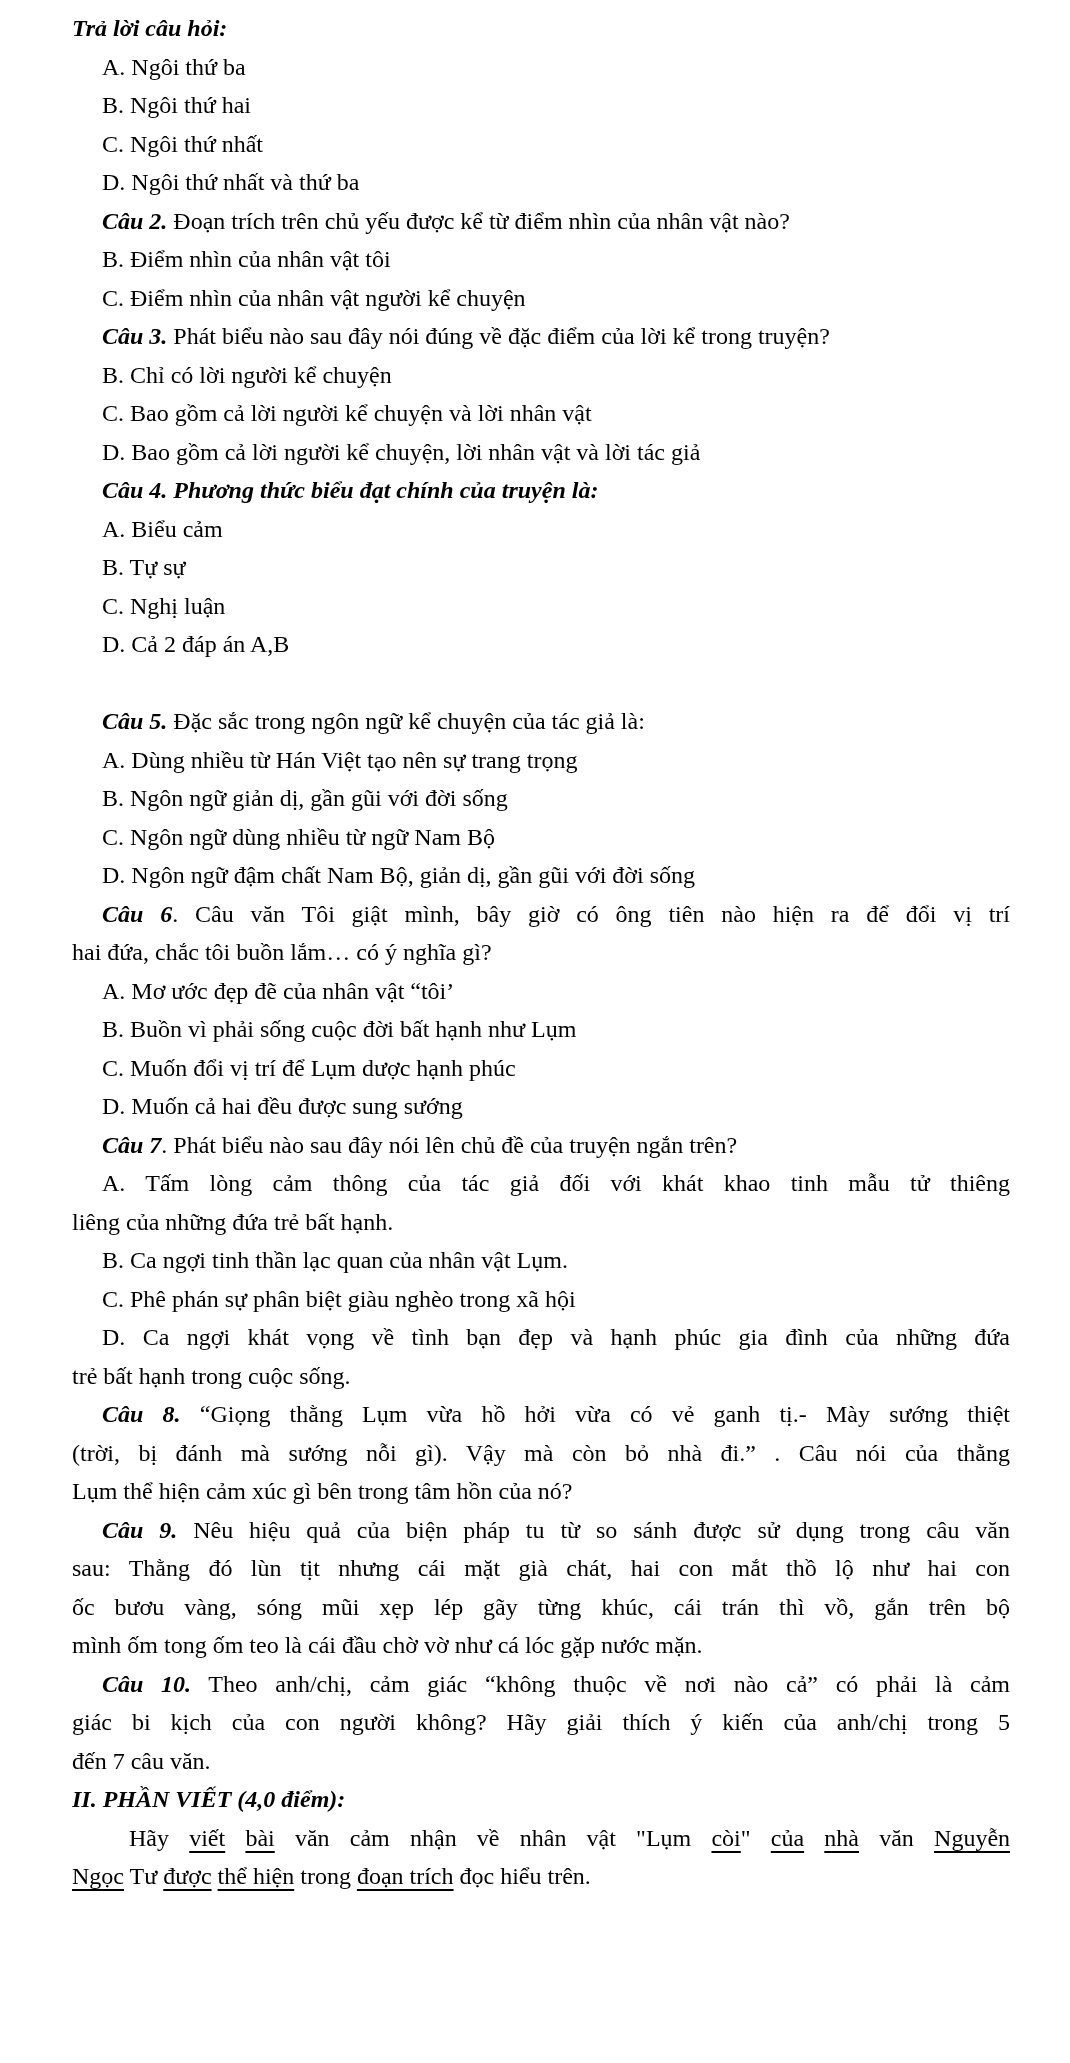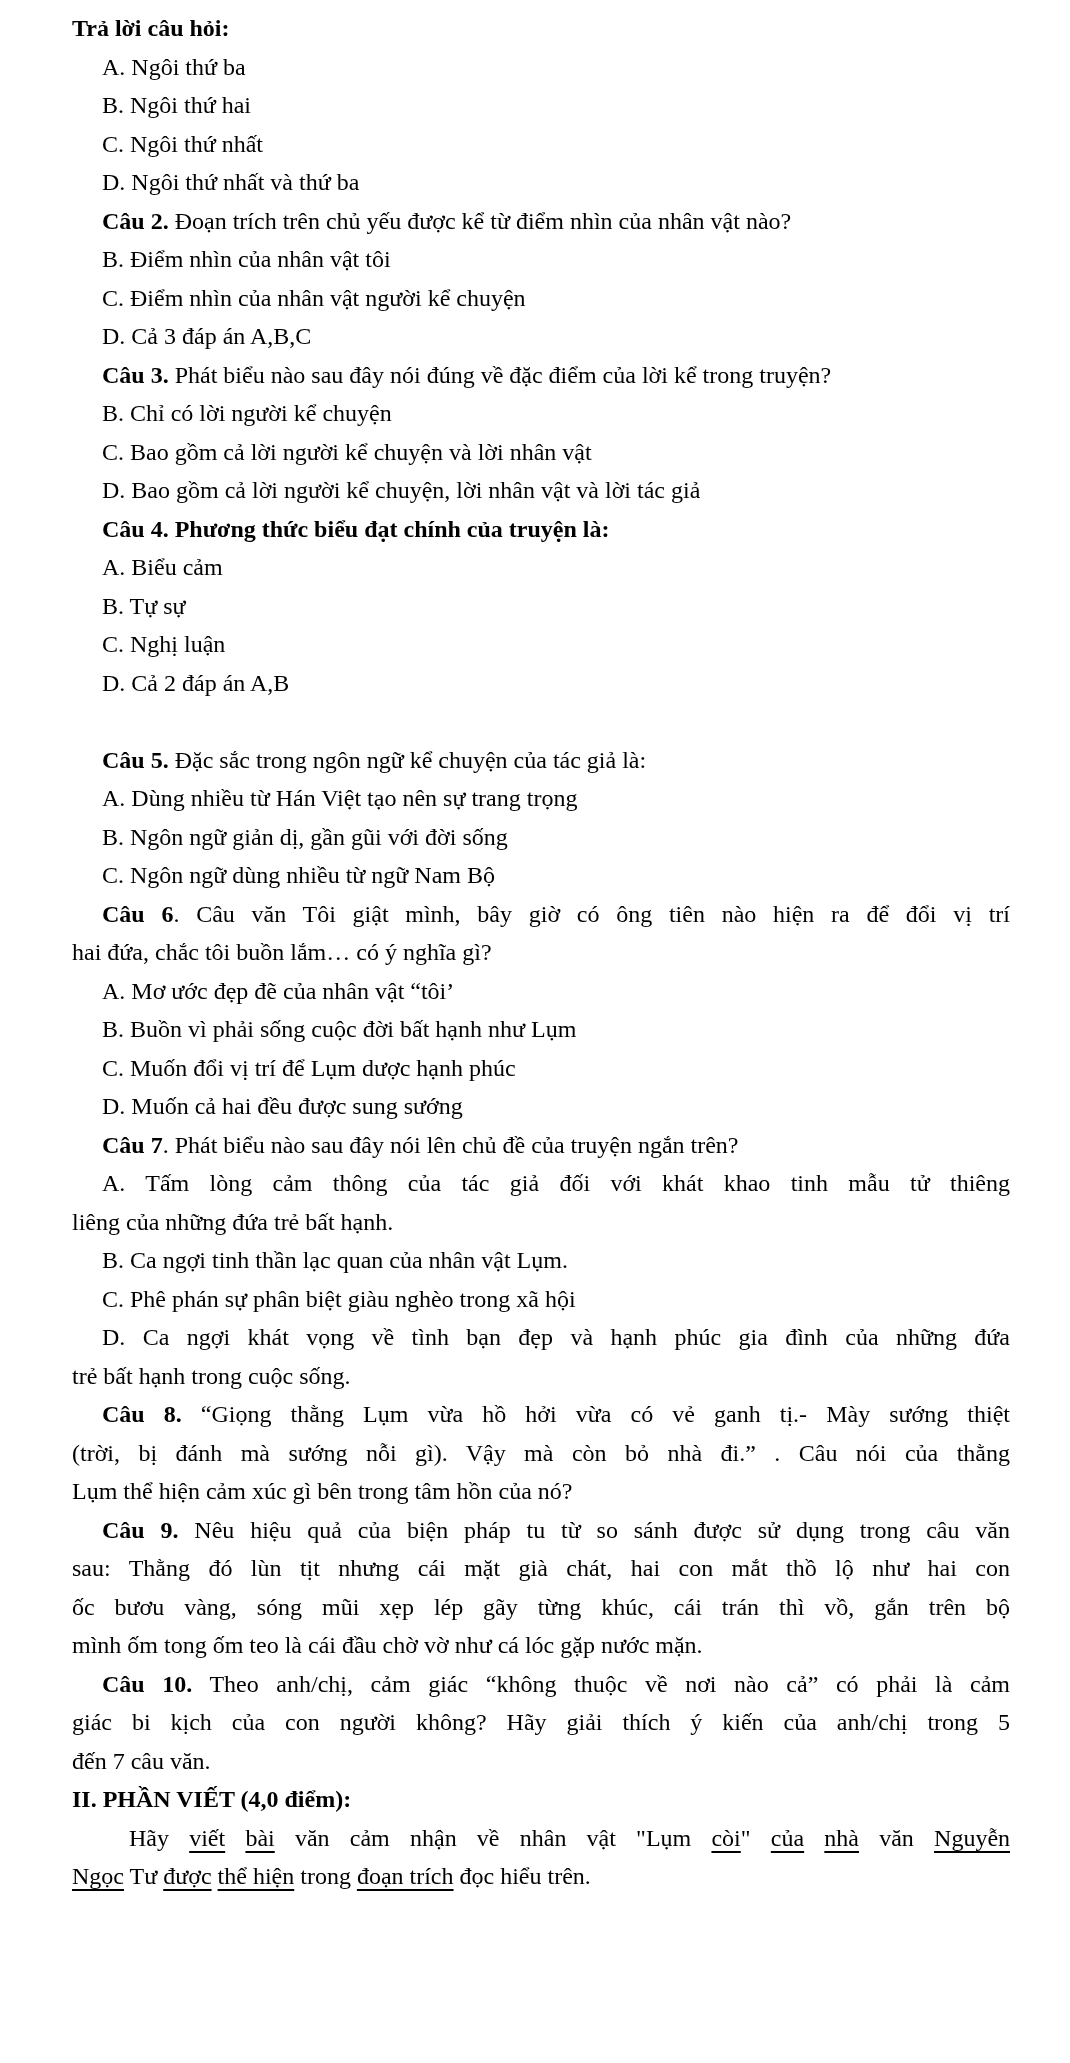--- a/index.html
+++ b/index.html
@@ -25,21 +25,21 @@
     min-height: 38.5px;
     text-align: left;
     overflow: hidden;
   }
   p.line.j {
     text-align: justify;
     text-align-last: justify;
   }
   .ind1 { text-indent: 30px; }
   .ind2 { text-indent: 57px; }
-  .b { font-weight: 700; }
+  .b { font-weight: 700; font-style: italic; }
   .i { }
   .sq {
     text-decoration-line: underline;
     text-decoration-style: wavy;
     text-decoration-color: #ff0000;
     text-decoration-thickness: 2px;
     text-underline-offset: 5px;
     text-decoration-skip-ink: none;
     text-decoration: underline;
   }
@@ -50,35 +50,35 @@
 <div class="page">
   <div id="doc-body">
       <p class="line"><span class="b ">Trả lời câu hỏi:</span></p>
       <p class="line ind1"><span class="">A. Ngôi thứ ba</span></p>
       <p class="line ind1"><span class="">B. Ngôi thứ hai</span></p>
       <p class="line ind1"><span class="">C. Ngôi thứ nhất</span></p>
       <p class="line ind1"><span class="">D. Ngôi thứ nhất và thứ ba</span></p>
       <p class="line ind1"><span class="b ">Câu 2.</span><span class=""> Đoạn trích trên chủ yếu được kể từ điểm nhìn của nhân vật nào?</span></p>
       <p class="line ind1"><span class="">B. Điểm nhìn của nhân vật tôi</span></p>
       <p class="line ind1"><span class="">C. Điểm nhìn của nhân vật người kể chuyện</span></p>
-      <p class="line ind1"><span class="">D. Cả 3 đáp án A,B,C</span></p>
       <p class="line ind1"><span class="b ">Câu 3.</span><span class=""> Phát biểu nào sau đây nói đúng về đặc điểm của lời kể trong truyện?</span></p>
       <p class="line ind1"><span class="">B. Chỉ có lời người kể chuyện</span></p>
       <p class="line ind1"><span class="">C. Bao gồm cả lời người kể chuyện và lời nhân vật</span></p>
       <p class="line ind1"><span class="">D. Bao gồm cả lời người kể chuyện, lời nhân vật và lời tác giả</span></p>
       <p class="line ind1"><span class="b ">Câu 4. Phương thức biểu đạt chính của truyện là:</span></p>
       <p class="line ind1"><span class="">A. Biểu cảm</span></p>
       <p class="line ind1"><span class="">B. Tự sự</span></p>
       <p class="line ind1"><span class="">C. Nghị luận</span></p>
       <p class="line ind1"><span class="">D. Cả 2 đáp án A,B</span></p>
       <p class="line"></p>
       <p class="line ind1"><span class="b ">Câu 5.</span><span class=""> Đặc sắc trong ngôn ngữ kể chuyện của tác giả là:</span></p>
       <p class="line ind1"><span class="">A. Dùng nhiều từ Hán Việt tạo nên sự trang trọng</span></p>
       <p class="line ind1"><span class="">B. Ngôn ngữ giản dị, gần gũi với đời sống</span></p>
       <p class="line ind1"><span class="">C. Ngôn ngữ dùng nhiều từ ngữ Nam Bộ</span></p>
+      <p class="line ind1"><span class="">D. Ngôn ngữ đậm chất Nam Bộ, giản dị, gần gũi với đời sống</span></p>
       <p class="line ind1 j"><span class="b ">Câu 6</span><span class="">. Câu văn Tôi giật mình, bây giờ có ông tiên nào hiện ra để đổi vị trí</span></p>
       <p class="line"><span class="">hai đứa, chắc tôi buồn lắm… có ý nghĩa gì?</span></p>
       <p class="line ind1"><span class="">A. Mơ ước đẹp đẽ của nhân vật “tôi’</span></p>
       <p class="line ind1"><span class="">B. Buồn vì phải sống cuộc đời bất hạnh như Lụm</span></p>
       <p class="line ind1"><span class="">C. Muốn đổi vị trí để Lụm dược hạnh phúc</span></p>
       <p class="line ind1"><span class="">D. Muốn cả hai đều được sung sướng</span></p>
       <p class="line ind1"><span class="b ">Câu 7</span><span class="">. Phát biểu nào sau đây nói lên chủ đề của truyện ngắn trên?</span></p>
       <p class="line ind1 j"><span class="">A. Tấm lòng cảm thông của tác giả đối với khát khao tinh mẫu tử thiêng</span></p>
       <p class="line"><span class="">liêng của những đứa trẻ bất hạnh.</span></p>
       <p class="line ind1"><span class="">B. Ca ngợi tinh thần lạc quan của nhân vật Lụm.</span></p>

